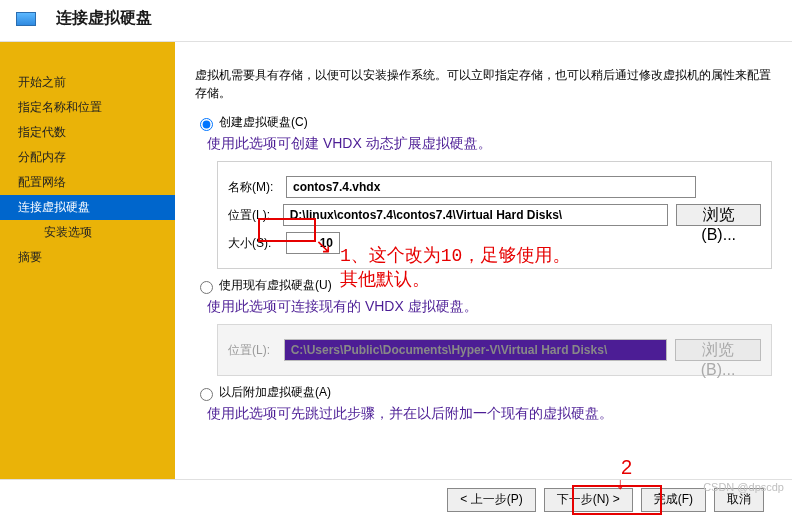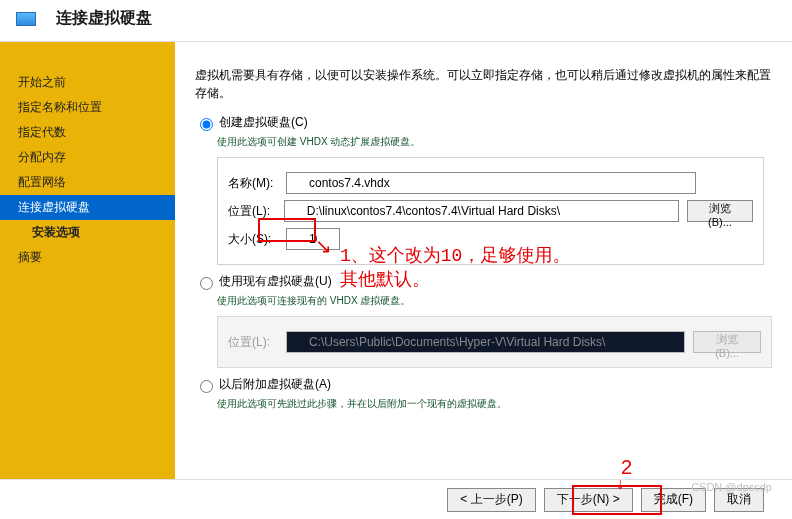--- a/index.html
+++ b/index.html
@@ -4,45 +4,45 @@
 <style>
   * { box-sizing: border-box; }
   body { margin: 0; font-family: "Microsoft YaHei", "Segoe UI", sans-serif; font-size: 12px; color: #000; background: #fff; width: 792px; height: 519px; overflow: hidden; position: relative; }
   .header { display: flex; align-items: center; padding: 8px 16px 12px 16px; border-bottom: 1px solid #e0e0e0; }
   .header-icon { width: 20px; height: 14px; background: linear-gradient(180deg,#5cb8ff 0%,#2f8ae0 100%); border:1px solid #2a6db0; margin-right: 20px; }
   .header-title { font-size: 16px; font-weight: bold; color: #1a1a1a; }
   .body { display: flex; height: 450px; }
   .sidebar { width: 175px; background: #eab308; padding-top: 28px; }
   .side-item { padding: 4px 10px 4px 18px; cursor: pointer; color: #222; }
   .side-item.active { background: #0066cc; color: #fff; }
-  .side-item.indent { padding-left: 32px; font-weight: bold; }
+  .side-item.indent { padding-left: 44px; }
   .content { flex: 1; padding: 24px 20px 10px 20px; position: relative; }
   .intro { font-size: 12px; line-height: 1.5; margin-bottom: 12px; }
   .radio-row { display: flex; align-items: center; margin: 6px 0 4px 0; }
   .radio-row input[type=radio] { margin-right: 6px; }
-  .hint { font-size: 10px; color: #14532d; margin: 4px 0 8px 22px; }
-  .group-box { border: 1px solid #d0d0d0; margin: 2px 8px 8px 22px; padding: 8px 10px; }
+  .hint { font-size: 14px; color: #4c1d95; margin: 4px 0 8px 12px; }
+  .group-box { border: 1px solid #d0d0d0; margin: 2px 0 8px 22px; padding: 8px 10px; }
   .form-row { display: flex; align-items: center; margin: 6px 0; }
   .form-label { width: 58px; text-align: left; padding-right: 4px; }
-  .txt { border: 1px solid #888; height: 22px; padding: 2px 22px; font-family: inherit; font-size: 12px; background: #fff; }
+  .txt { border: 1px solid #888; height: 22px; padding: 2px 6px; font-family: inherit; font-size: 12px; background: #fff; font-weight: bold; }
   .txt.name { width: 410px; }
   .txt.loc { width: 410px; }
   .txt.size { width: 54px; text-align: right; }
-  .btn-browse { height: 22px; margin-left: 8px; padding: 0 10px; border:1px solid #888; background:#efefef; font-size:11px; cursor:pointer; }
+  .btn-browse { height: 22px; margin-left: 8px; padding: 0 10px; border:1px solid #888; background:#efefef; font-size:16px; cursor:pointer; }
   .size-suffix { margin-left: 6px; color:#000; }
   .disabled-box { border: 1px solid #d8d8d8; margin: 2px 0 8px 22px; padding: 8px 10px; background:#f4f4f4; }
-  .disabled-box .txt { background:#0f172a; color:#888; border-color:#bbb; width:400px; }
+  .disabled-box .txt { background:#4c1d95; color:#888; border-color:#bbb; width:400px; }
   .disabled-box .btn-browse { color:#aaa; border-color:#bbb; background:#eaeaea; }
   .disabled-box .form-label { color:#999; }
   .footer { position:absolute; bottom:0; right:0; left:0; height:40px; border-top:1px solid #e0e0e0; display:flex; justify-content:flex-end; align-items:center; padding:0 28px; gap:8px; background:#fff;}
   .footer button { height:24px; padding:0 12px; border:1px solid #888; background:#efefef; font-size:12px; cursor:pointer; }
   .red-box { position:absolute; border:2px solid #e60000; pointer-events:none; }
   .red-text { color:#e60000; font-size:18px; position:absolute; line-height:1.35; font-weight:400; }
   .red-arrow { position:absolute; color:#e60000; font-size:20px; pointer-events:none; }
-  .watermark { position:absolute; right:20px; bottom:26px; font-size:11px; color:#c0c0c0; }
+  .watermark { position:absolute; right:8px; bottom:26px; font-size:11px; color:#c0c0c0; }
 </style>
 </head>
 <body>
 
 <div class="header">
   <div class="header-icon"></div>
   <div class="header-title">连接虚拟硬盘</div>
 </div>
 
 <div class="body">

